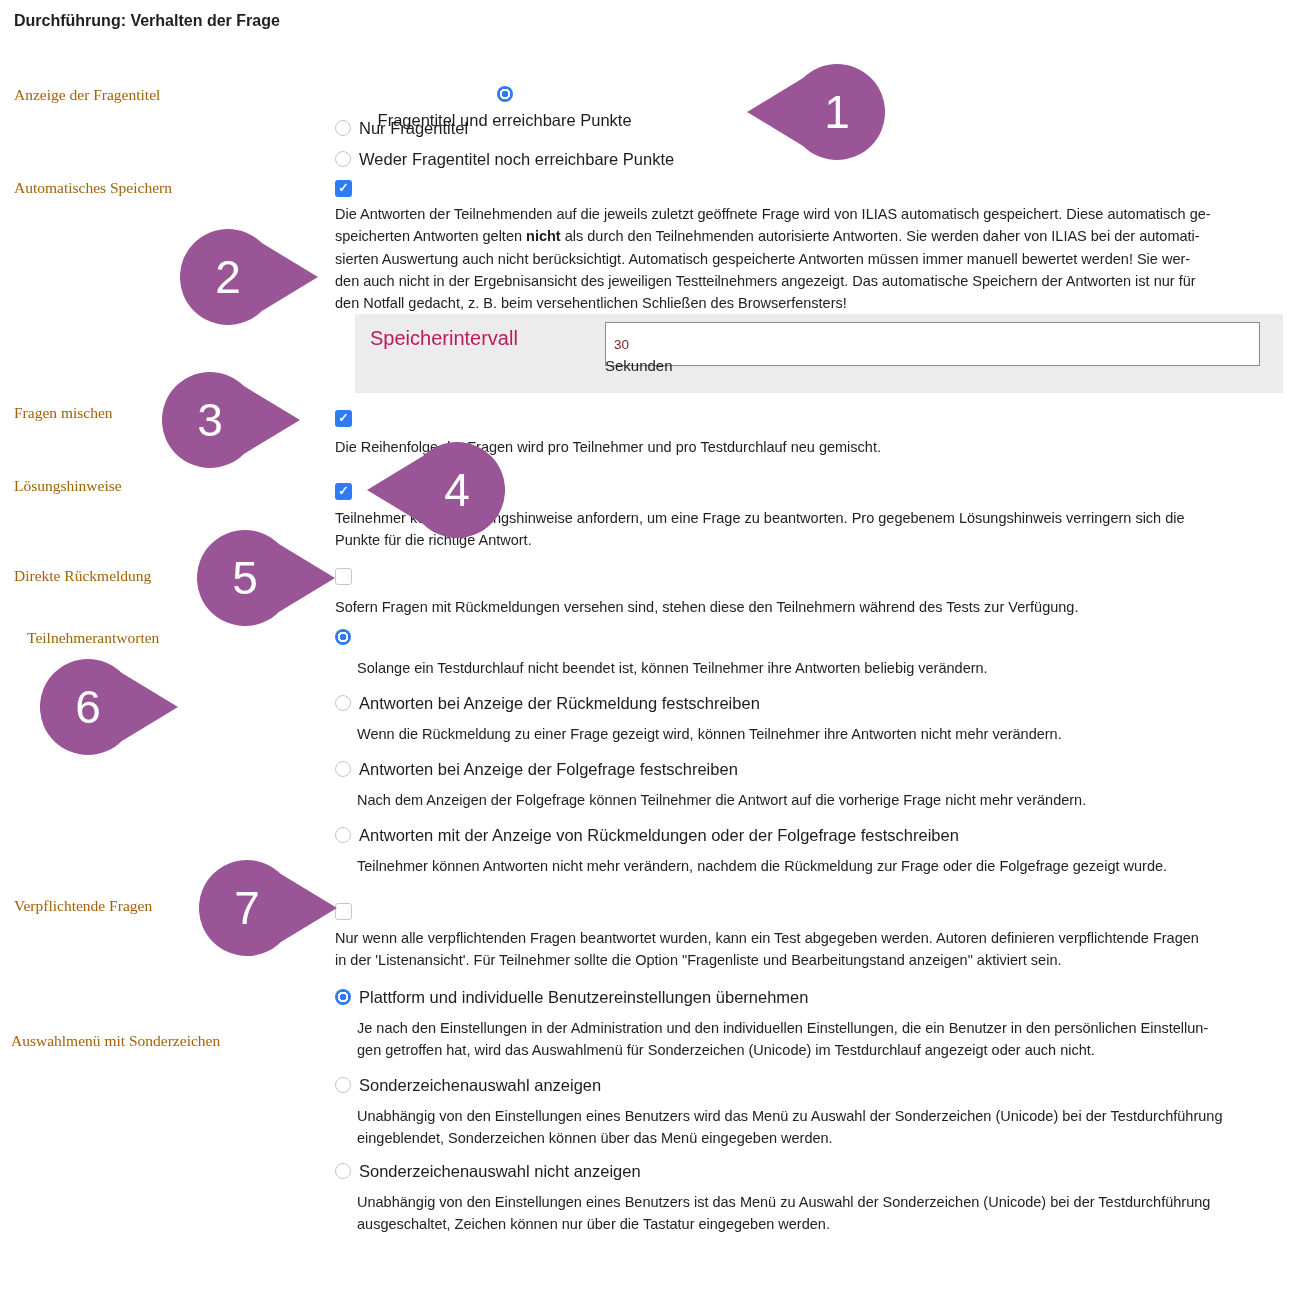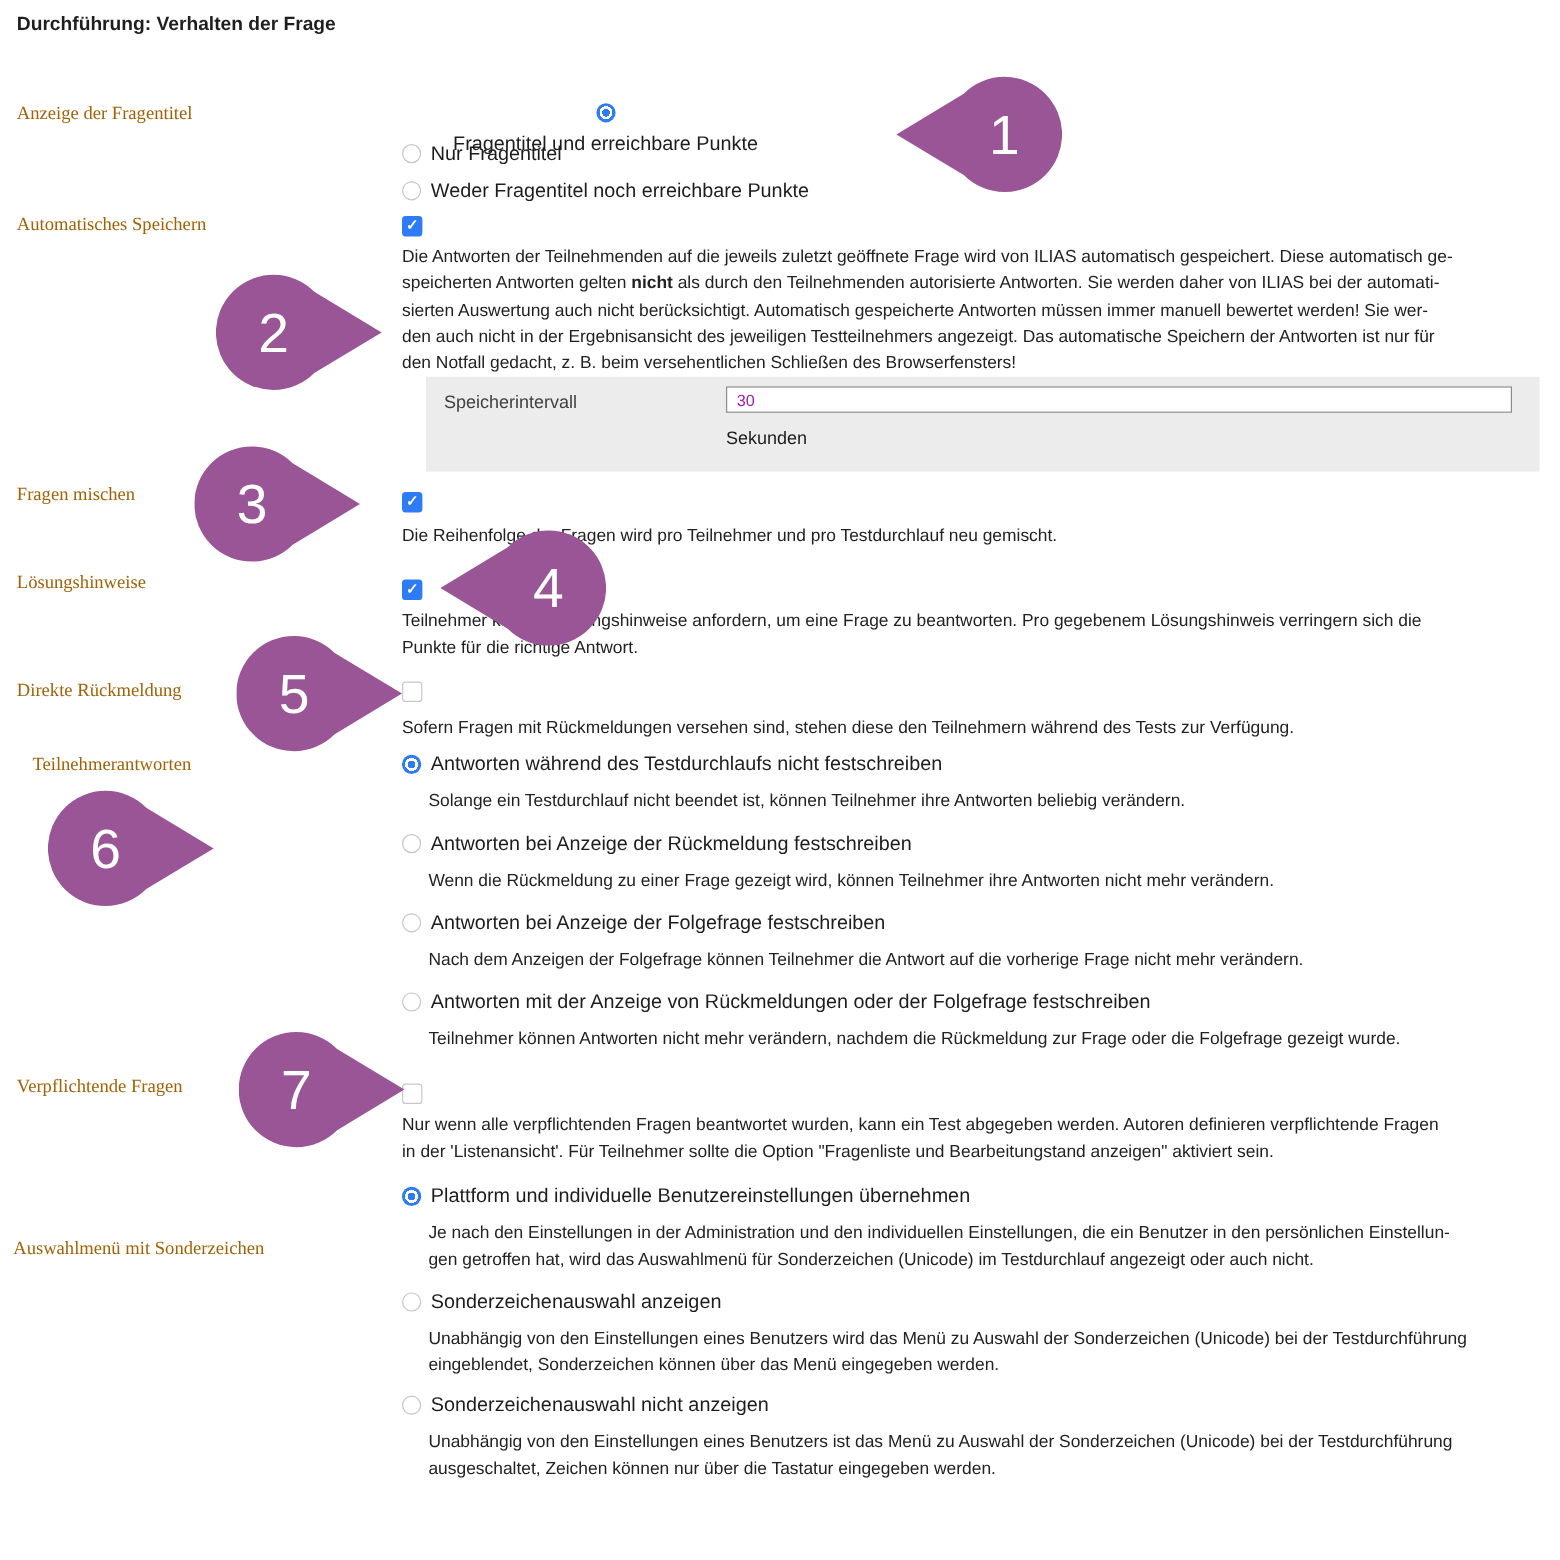--- a/index.html
+++ b/index.html
@@ -31,25 +31,25 @@
   }
   .checkbox {
     width:17px; height:17px; border-radius:3px; border:1px solid #c8c8c8;
     background:#fff; display:inline-flex; align-items:center; justify-content:center;
     box-sizing:border-box;
   }
   .checkbox.checked { border:none; background:#2e7cf5; color:#fff; }
   .checkbox .check { font-size:12.5px; font-weight:700; line-height:1; }
   .checkbox:not(.checked) .check { display:none; }
   .panel { background:#ececec; }
-  .panel-label { font-size:15px; color:#404040; }
+  .panel-label { font-size:20px; color:#be185d; }
   .interval-input {
-    box-sizing:border-box; width:655px; height:22px; border:1px solid #8c8c8c;
+    box-sizing:border-box; width:655px; height:44px; border:1px solid #8c8c8c;
     background:#fff; font-family:"Liberation Sans", sans-serif; font-size:13.5px;
-    color:#a21caf; padding:4px 8px; border-radius:0;
+    color:#7f1d1d; padding:4px 8px; border-radius:0;
   }
   .unit-label { font-size:15px; color:#1c1c1c; }
   .marker { position:absolute; width:140px; height:100px; z-index:5; pointer-events:none; }
   .marker svg { position:absolute; left:0; top:0; }
   .marker-num {
     position:absolute; top:0; height:100px; width:96px;
     display:flex; align-items:center; justify-content:center;
     color:#ffffff; font-size:46px; font-weight:400;
   }
   .marker.tip-right .marker-num { left:0; }
@@ -109,21 +109,20 @@
 <span class="abs checkbox" style="left:335px; top:568px;">
   
 </span>
 <div class="abs row-desc" style="left:335px; top:596px;">Sofern Fragen mit Rückmeldungen versehen sind, stehen diese den Teilnehmern während des Tests zur Verfügung.</div>
 
 <div class="abs row-label" style="left:14px; top:629px;margin-left:13px;">Teilnehmerantworten</div>
 
 <div class="abs" style="left:335px; top:626px;">
   <div class="opt-line">
     <span class="radio checked"></span>
-    <span class="opt-label">Antworten während des Testdurchlaufs nicht festschreiben</span>
   </div>
   <div class="opt-desc">Solange ein Testdurchlauf nicht beendet ist, können Teilnehmer ihre Antworten beliebig verändern.</div>
 </div>
 <div class="abs" style="left:335px; top:692px;">
   <div class="opt-line">
     <span class="radio"></span>
     <span class="opt-label">Antworten bei Anzeige der Rückmeldung festschreiben</span>
   </div>
   <div class="opt-desc">Wenn die Rückmeldung zu einer Frage gezeigt wird, können Teilnehmer ihre Antworten nicht mehr verändern.</div>
 </div>

